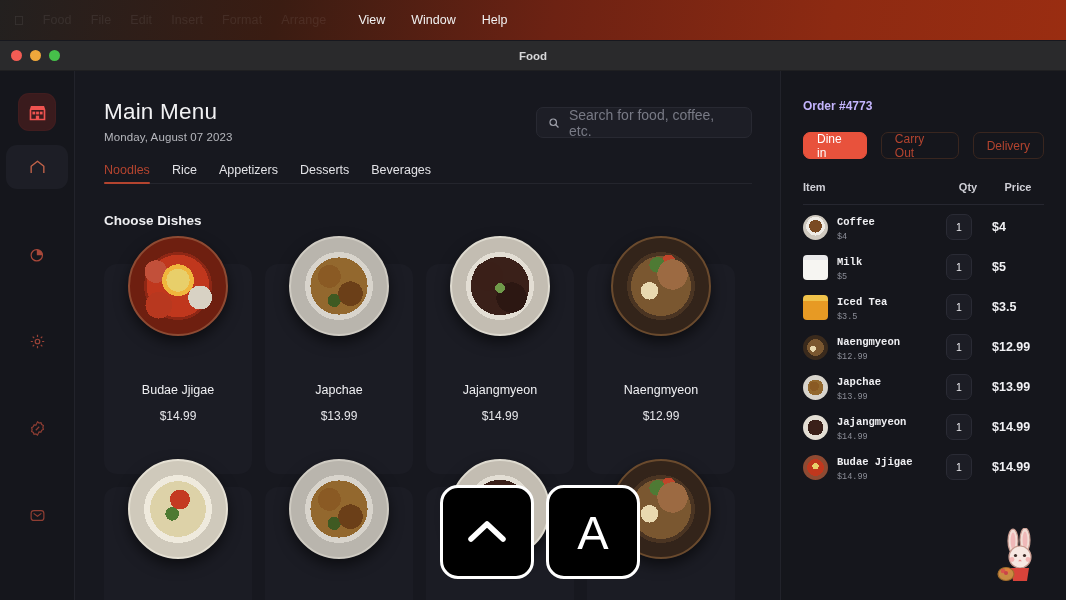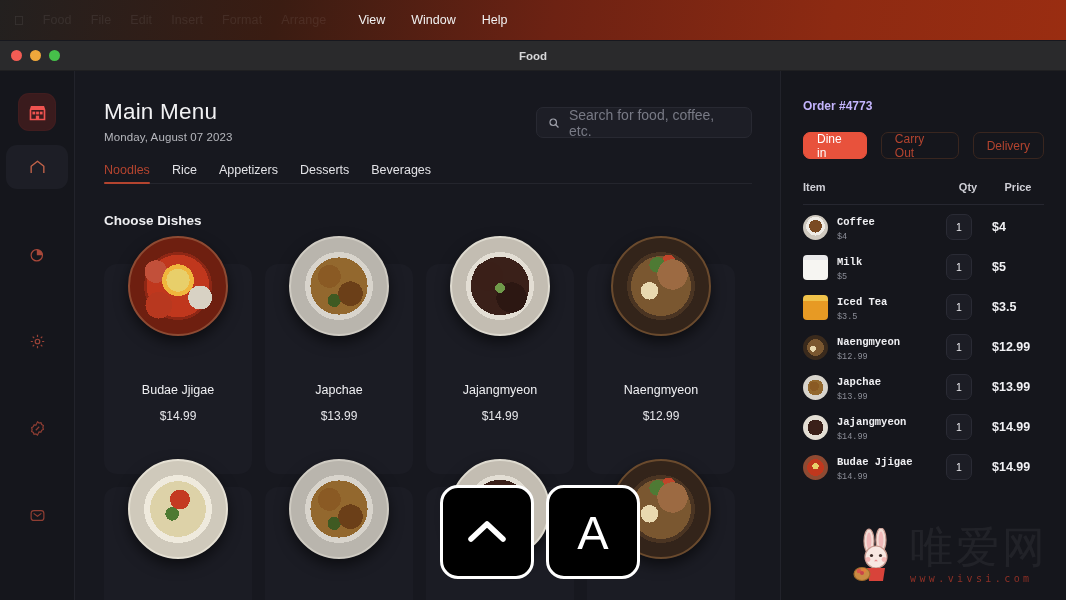--- a/index.html
+++ b/index.html
@@ -420,19 +420,15 @@
       <circle cx="28.5" cy="27.5" r="1.6" fill="#3a2a26"></circle>
       <circle cx="16" cy="31.5" r="2.4" fill="#f3aaaa" opacity=".8"></circle>
       <circle cx="32" cy="31.5" r="2.4" fill="#f3aaaa" opacity=".8"></circle>
       <path d="M24 31.5l-2 1.8h4z" fill="#e88a8a"></path>
       <path d="M15 40h18l-2 13H17z" fill="#d8433a"></path>
       <ellipse cx="10" cy="46" rx="8" ry="6.5" fill="#c98b43" stroke="#a06c2c" stroke-width="1.2"></ellipse>
       <circle cx="7" cy="43" r="2.3" fill="#d9554a"></circle>
       <circle cx="12" cy="42.5" r="2.3" fill="#e0813c"></circle>
       <circle cx="10" cy="45" r="2" fill="#c9434a"></circle>
     </svg>
-    <div>
-      <div class="wm-cjk">唯爱网</div>
-      <div class="wm-url">www.vivsi.com</div>
-    </div>
   </div>
 
 </div>
 
 </body></html>

